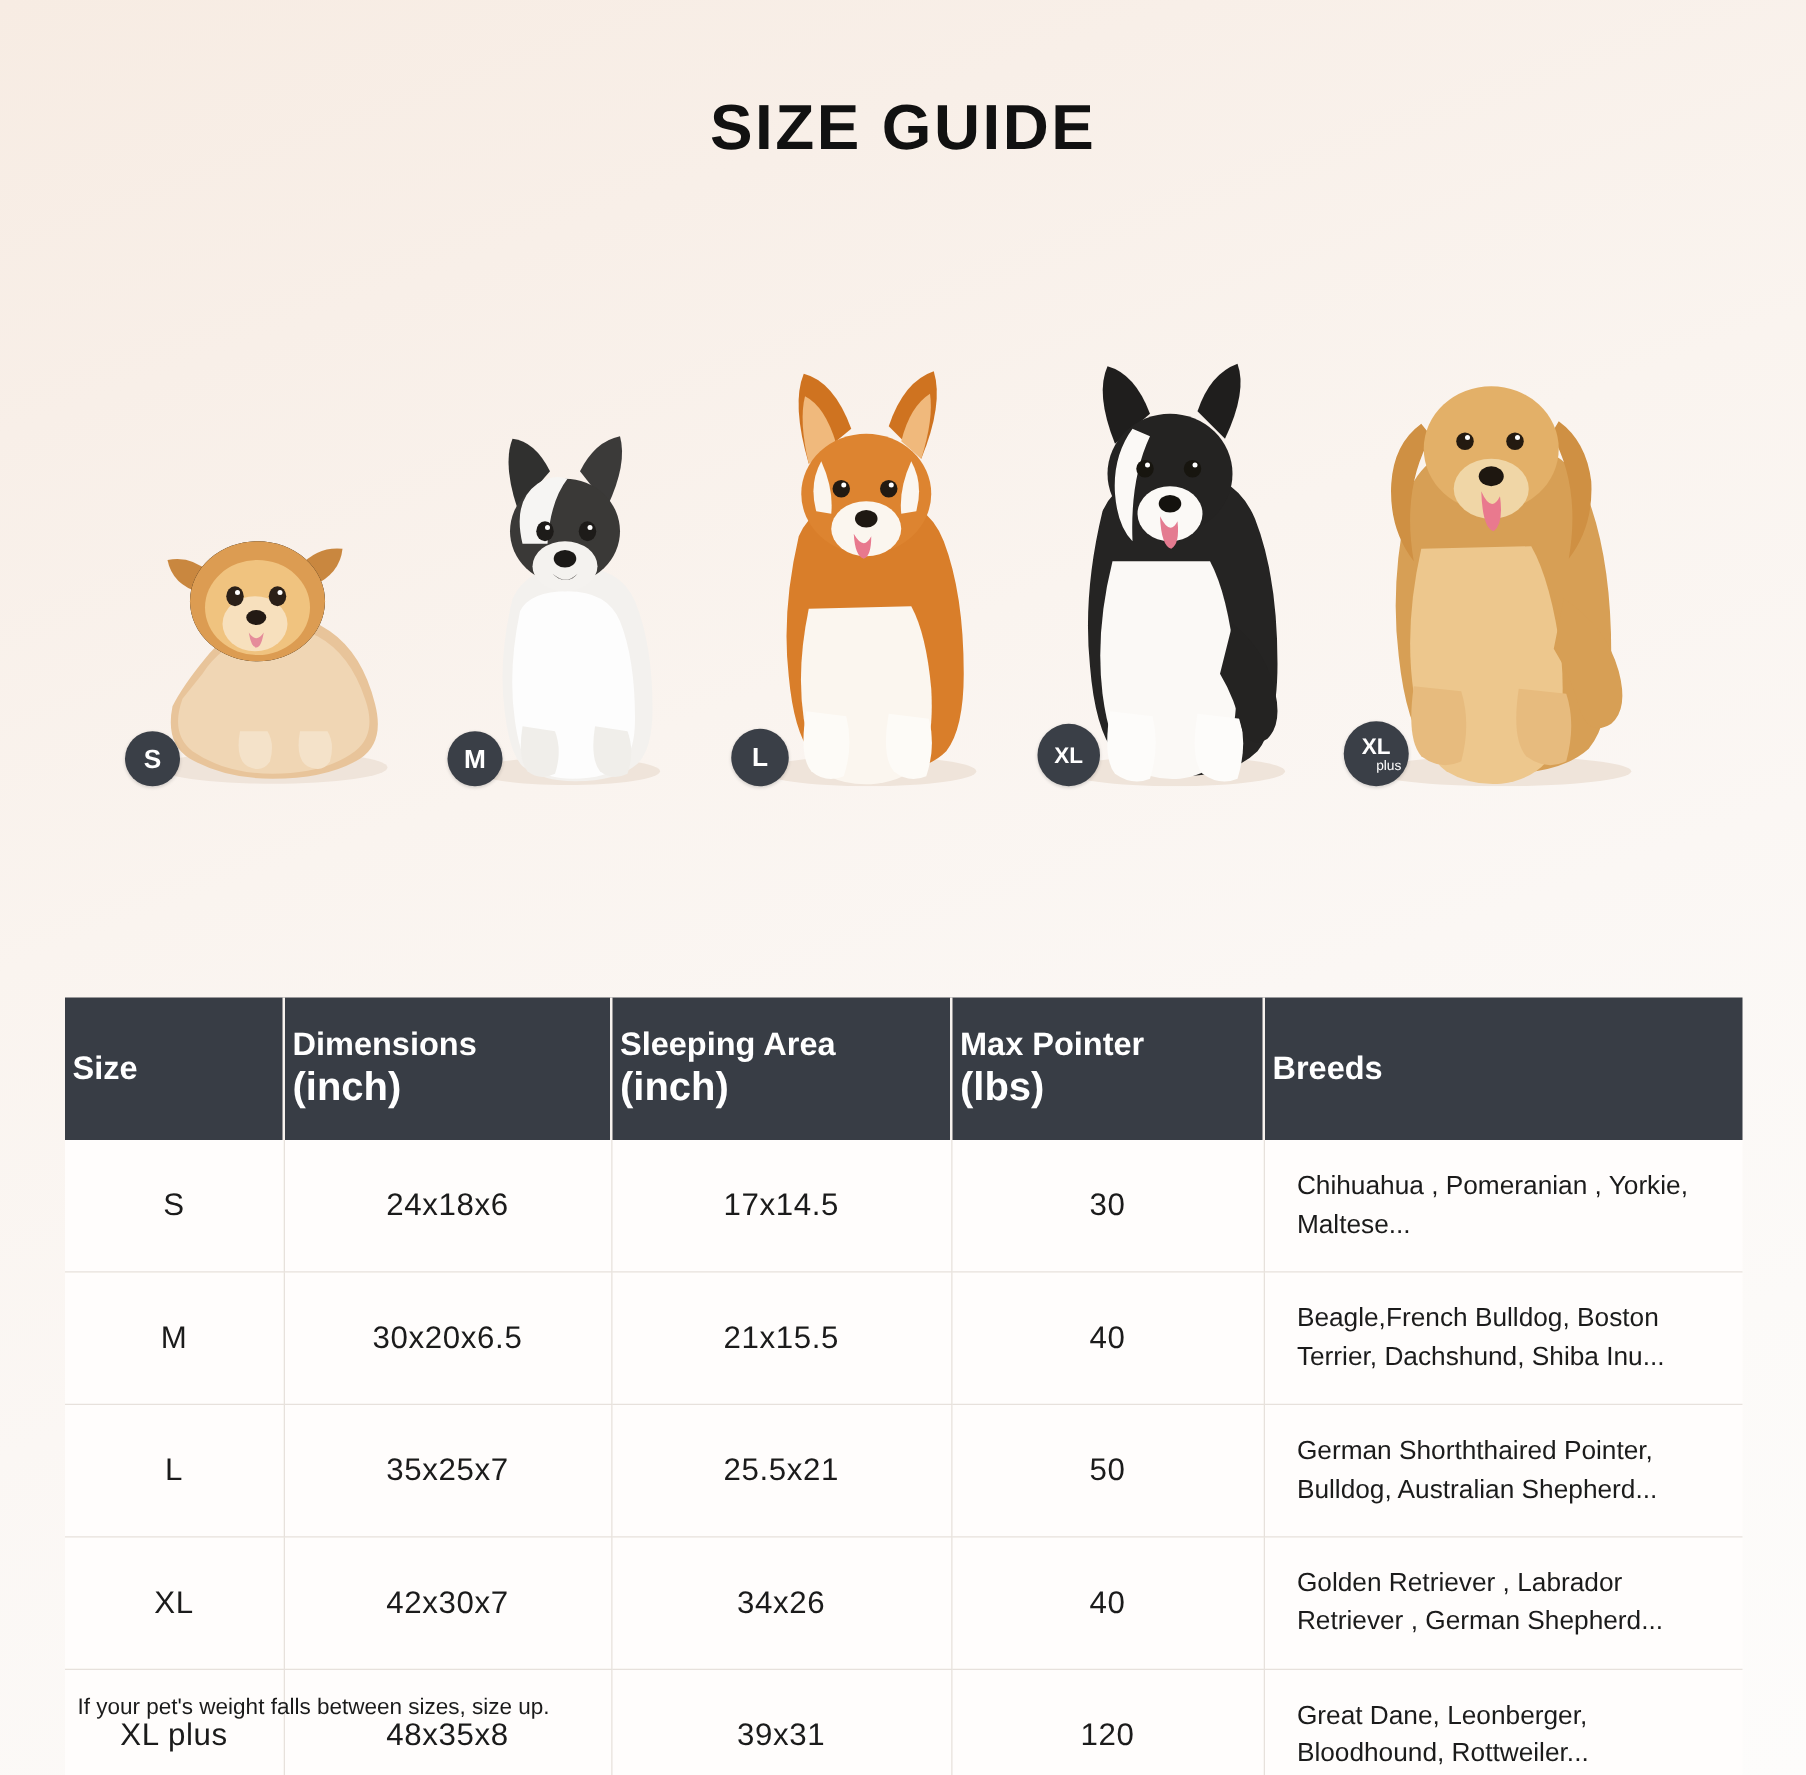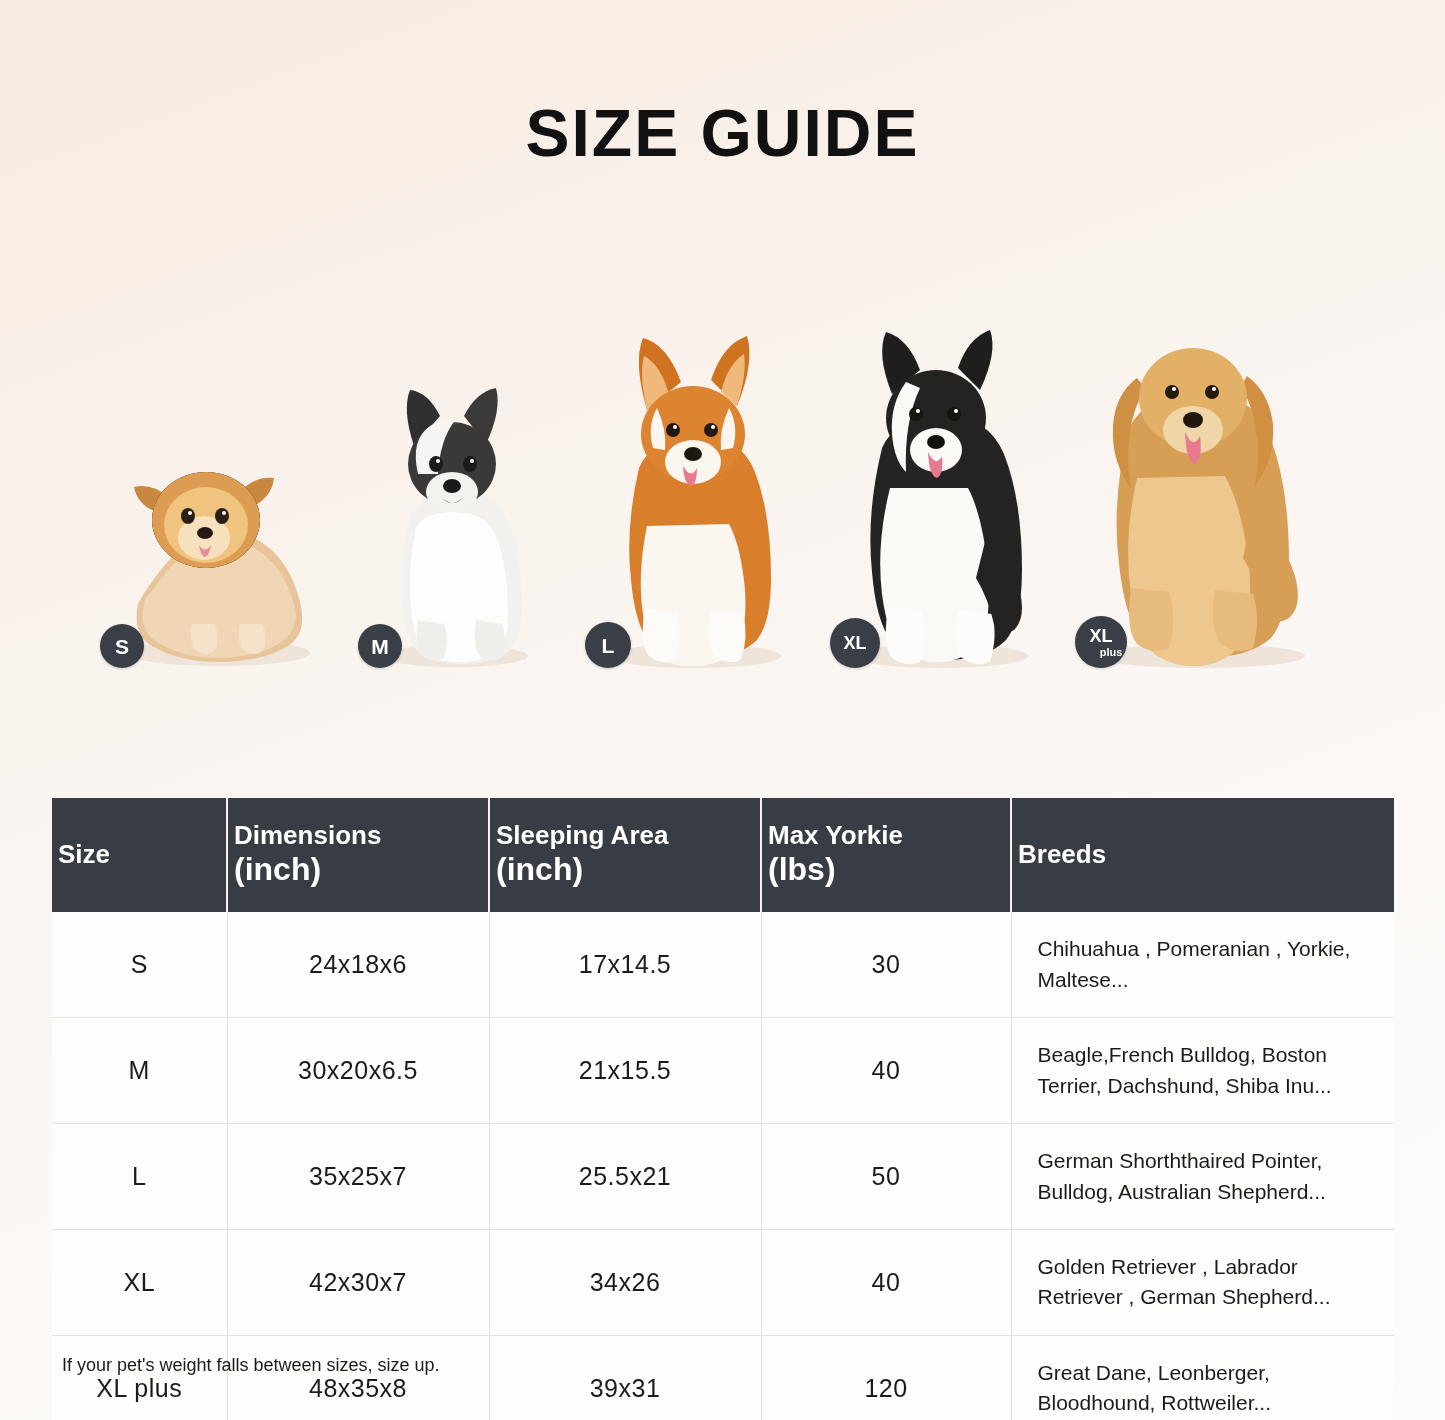--- a/index.html
+++ b/index.html
@@ -12,25 +12,25 @@
     font-family: "Liberation Sans", sans-serif;
     background: linear-gradient(160deg, #f7ece3 0%, #f8efe8 18%, #faf4ef 40%, #fbf7f4 60%, #fcfaf8 80%, #fdfcfb 100%);
     overflow: hidden;
     position: relative;
     color: #1b1b1b;
   }
 
   
   .page-title {
     text-align: center;
-    font-size: 66px;
+    font-size: 51px;
     font-weight: bold;
     letter-spacing: 2px;
     color: #111111;
-    padding-top: 100px;
+    padding-top: 76px;
     line-height: 1;
   }
 
   
   .dogs-row {
     position: relative;
     height: 400px;
     margin-top: 112px;
   }
   .dog {
@@ -51,21 +51,21 @@
     display: flex;
     flex-direction: column;
     align-items: center;
     justify-content: center;
     line-height: 1;
     z-index: 5;
     box-shadow: 0 1px 3px rgba(0,0,0,.18);
   }
   .size-badge .b-main { font-size: 21px; font-weight: 600; }
   .size-badge.small-two .b-main { font-size: 18px; }
-  .size-badge .b-sub { font-size: 11px; font-weight: 700; margin-top: 2px; margin-left: 20px; }
+  .size-badge .b-sub { font-size: 11px; font-weight: 400; margin-top: 2px; margin-left: 20px; }
 
   
   #dog-s   { left: 100px;  width: 230px; height: 240px; }
   #dog-m   { left: 358px;  width: 185px; height: 300px; }
   #dog-l   { left: 585px;  width: 215px; height: 350px; }
   #dog-xl  { left: 830px;  width: 215px; height: 360px; }
   #dog-xlp { left: 1075px; width: 250px; height: 380px; }
 
   .badge-s   { left: 100px;  width: 44px; height: 44px; }
   .badge-m   { left: 358px;  width: 44px; height: 44px; }
@@ -288,21 +288,21 @@
         </th>
         <th>
           <span>Dimensions</span>
           <span class="sub">(inch)</span>
         </th>
         <th>
           <span>Sleeping Area</span>
           <span class="sub">(inch)</span>
         </th>
         <th>
-          <span>Max Yorkie</span>
+          <span>Max Pointer</span>
           <span class="sub">(lbs)</span>
         </th>
         <th>
           <span>Breeds</span>
         </th>
       </tr>
     </thead>
     <tbody>
       <tr>
         <td>S</td>

